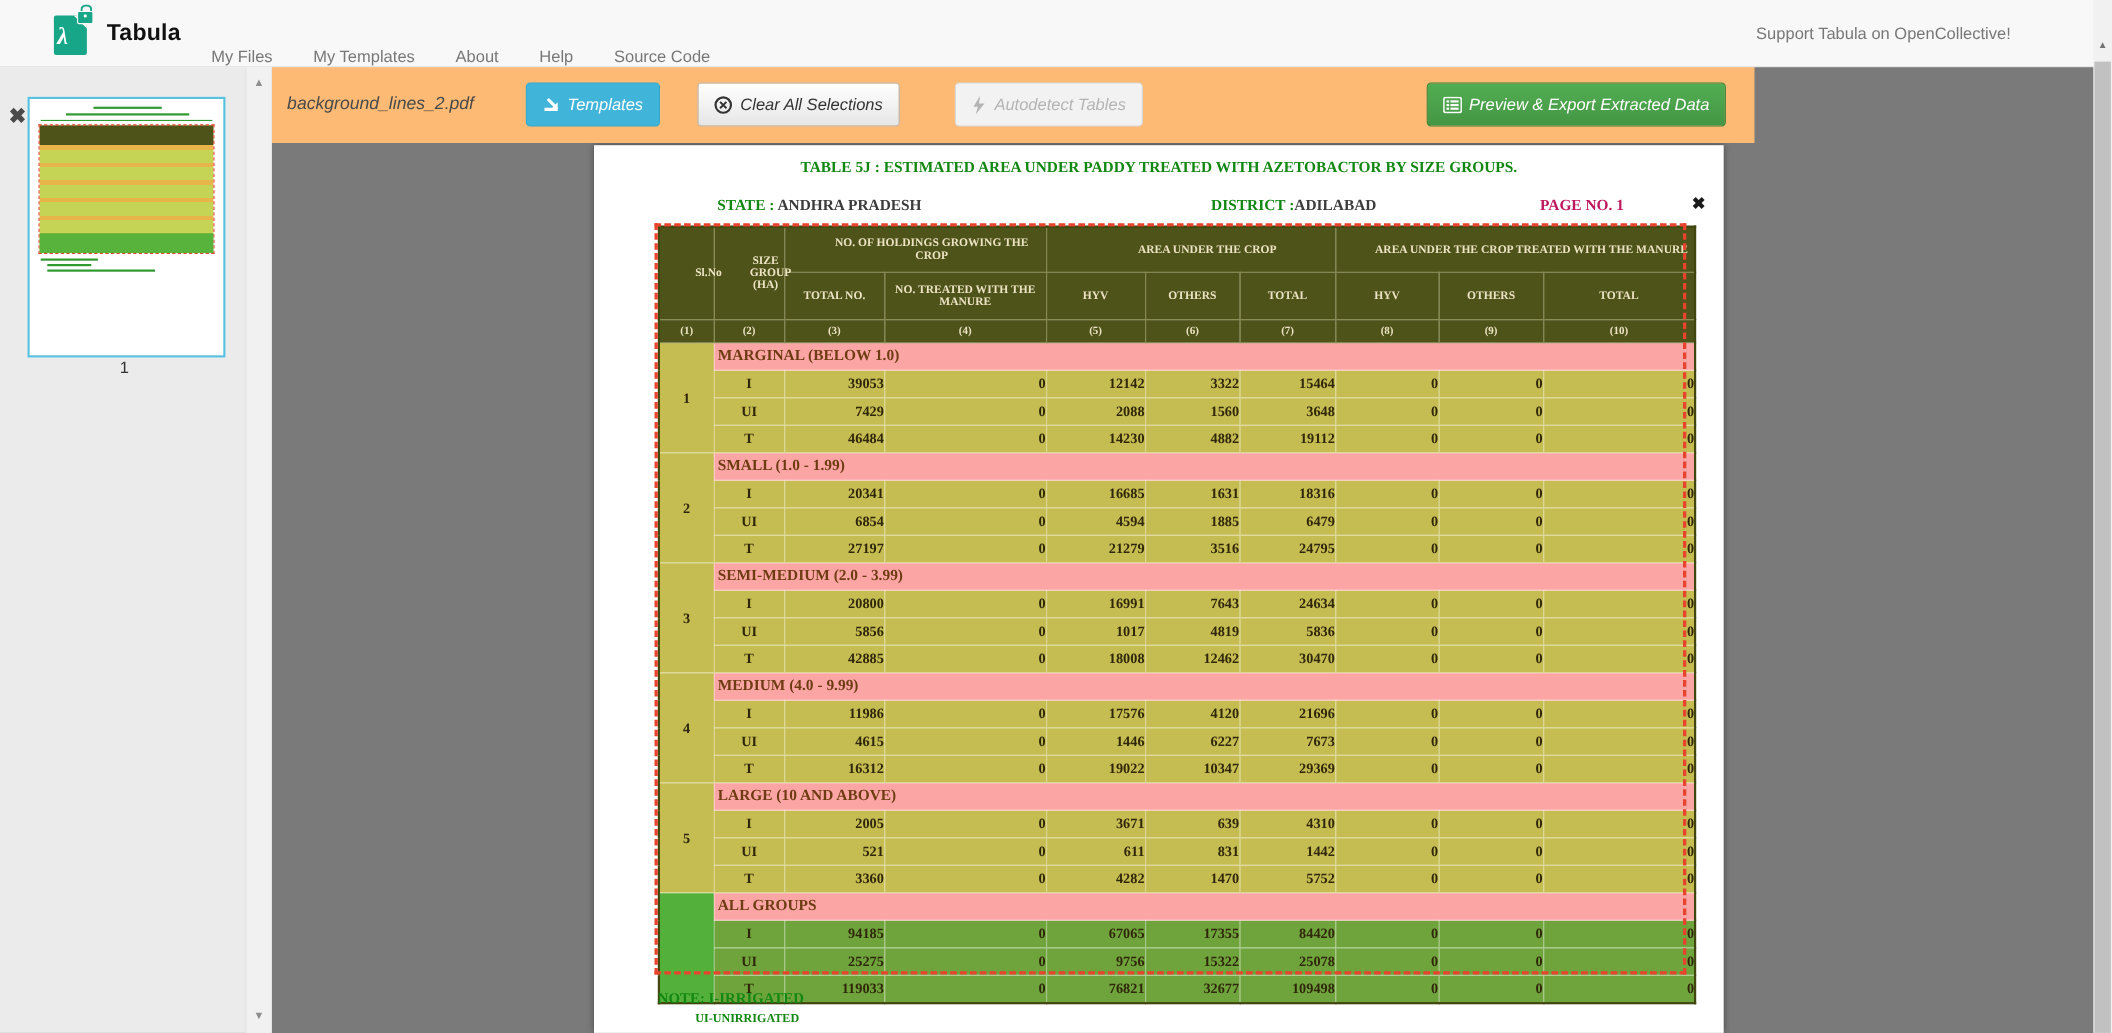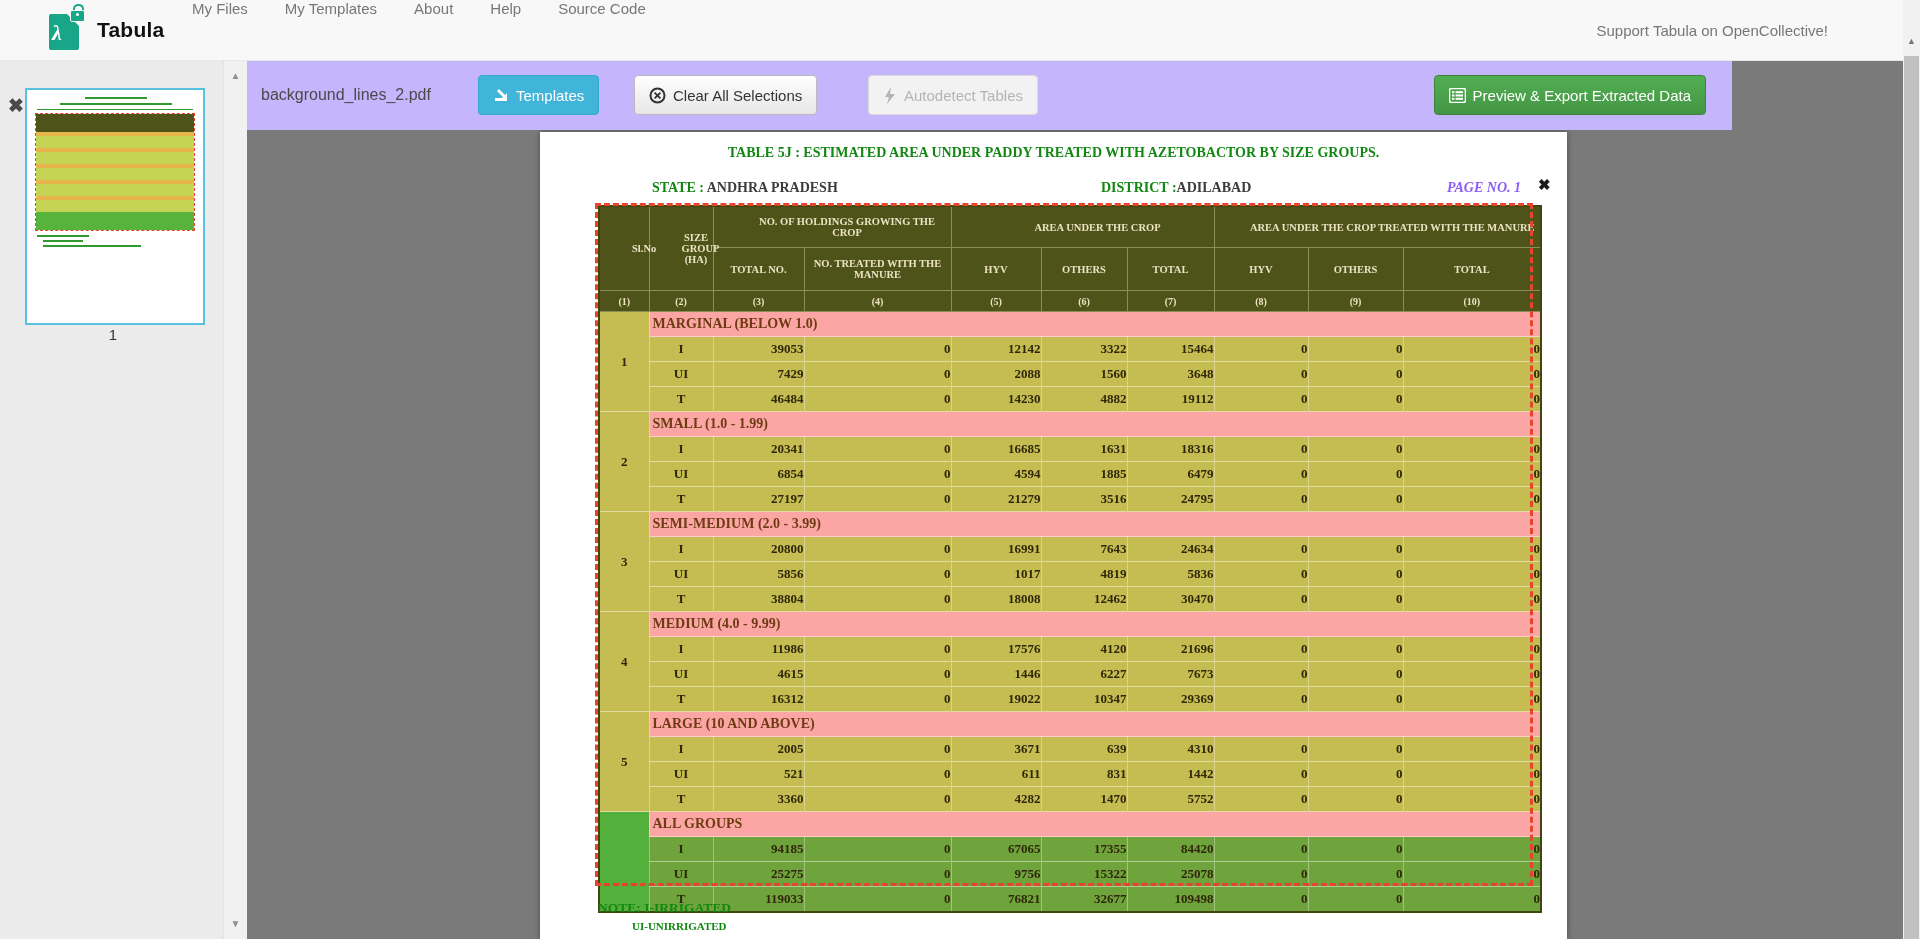--- a/index.html
+++ b/index.html
@@ -4,21 +4,21 @@
 <style>
   html,body{margin:0;padding:0;background:#555;}
   .screen{position:relative;width:1920px;height:939px;overflow:hidden;
           font-family:"Liberation Sans",sans-serif;background:#7a7a7a;}
 
   
   .navbar{position:absolute;left:0;top:0;width:1920px;height:60px;background:#f8f8f8;
           border-bottom:1px solid #e7e7e7;display:flex;align-items:center;z-index:3;}
   .brand{position:absolute;left:49px;top:10px;display:flex;align-items:center;}
   .brand-name{font-size:21px;font-weight:bold;color:#111;margin-left:12px;letter-spacing:.2px;}
-  .navlinks{position:absolute;left:192px;top:0;height:60px;display:flex;align-items:flex-start;gap:37px;}
+  .navlinks{position:absolute;left:192px;top:0;height:60px;display:flex;align-items:flex-end;gap:37px;}
   .navlink{font-size:15px;color:#777;cursor:pointer;white-space:nowrap;}
   .support{position:absolute;right:92px;top:0;height:60px;display:flex;align-items:center;
            font-size:15px;color:#777;}
 
   
   .logo{position:relative;width:36px;height:40px;}
   .logo .doc{position:absolute;left:0;top:4px;width:30px;height:36px;background:#18a689;border-radius:2px;}
   .logo .fold{position:absolute;left:18px;top:4px;width:0;height:0;
               border-left:12px solid transparent;border-top:12px solid #f8f8f8;}
   .logo .curl{position:absolute;left:3px;top:12px;color:#fff;font-family:"Liberation Serif",serif;
@@ -41,21 +41,21 @@
               repeating-linear-gradient(#e8b54a 18px, #e8b54a 22px, #c6d455 22px, #c6d455 34px);}
   .mini-all{position:absolute;left:9px;top:122px;width:158px;height:18px;background:#57b33c;}
   .mini-note{position:absolute;height:2px;background:#2f9a2f;}
   .page-label{position:absolute;left:25px;top:266px;width:176px;text-align:center;
               font-size:15px;color:#333;}
   .side-scroll{position:absolute;right:0;top:0;width:23px;height:879px;background:#f1f1f1;
                border-left:1px solid #e2e2e2;}
   .side-scroll .arr{position:absolute;left:0;width:23px;text-align:center;color:#8f8f8f;font-size:10px;cursor:pointer;}
 
   
-  .toolbar{position:absolute;left:247px;top:60px;width:1485px;height:70px;background:#c4b5fd;z-index:1;}
+  .toolbar{position:absolute;left:247px;top:60px;width:1348px;height:70px;background:#fdba74;z-index:1;font-style:italic;}
   .filename{position:absolute;left:14px;top:0;height:70px;display:flex;align-items:center;
             font-size:16px;color:#4a4a4a;}
   .btn{position:absolute;top:15px;height:40px;border-radius:4px;display:flex;align-items:center;
        padding:0 14px;font-size:15px;cursor:pointer;box-sizing:border-box;white-space:nowrap;}
   .btn-templates{left:231px;background:#41b4d9;border:1px solid #35a9ce;color:#fff;}
   .btn-clear{left:387px;background:linear-gradient(#ffffff,#e6e6e6);border:1px solid #bbb;color:#333;}
   .btn-auto{left:621px;background:#f2f2f2;border:1px solid #d9d9d9;color:#b4b4b4;cursor:default;}
   .btn-export{right:26px;background:linear-gradient(#52ae52,#449644);border:1px solid #398439;color:#fff;}
   .btn .bicon{margin-right:7px;display:inline-flex;}
 
@@ -64,21 +64,21 @@
   .pdf-page{position:absolute;left:293px;top:2px;width:1027px;height:807px;background:#ffffff;
             box-shadow:0 0 6px rgba(0,0,0,.4);
             font-family:"Liberation Serif",serif;font-weight:bold;cursor:crosshair;}
   .doc-title{position:absolute;left:0;top:13px;width:100%;text-align:center;
              font-size:14px;color:#128712;}
   .state-line{position:absolute;left:0;top:48px;width:100%;height:18px;font-size:14px;margin-left:19px;}
   .state-line .green{color:#128712;}
   .state-line .dark{color:#3b3b3b;}
   .seg-state{position:absolute;left:93px;}
   .seg-district{position:absolute;left:542px;}
-  .seg-pageno{position:absolute;left:888px;color:#8b5cf6;font-style:italic;}
+  .seg-pageno{position:absolute;left:841px;color:#be185d;}
   .sel-close{position:absolute;left:998px;top:44px;font-size:15px;color:#1a1a1a;
              font-family:"Liberation Sans",sans-serif;font-weight:bold;cursor:pointer;}
 
   
   table.pdft{position:absolute;left:58px;top:73px;width:942px;border-collapse:collapse;
              table-layout:fixed;border:2px solid #41460f;}
   table.pdft th{background:#4e531a;color:#ece3c3;border:1px solid #8a8d57;
                 font-size:10.5px;font-weight:bold;padding:1px 2px;text-align:center;}
   tr.hrow1 th{height:38px;padding-left:32px;}
   tr.hrow2 th{height:40px;}
@@ -357,21 +357,21 @@
               <td class="num">0</td>
               <td class="num">1017</td>
               <td class="num">4819</td>
               <td class="num">5836</td>
               <td class="num">0</td>
               <td class="num">0</td>
               <td class="num">0</td>
             </tr>
             <tr>
               <td class="roman">T</td>
-              <td class="num">38804</td>
+              <td class="num">42885</td>
               <td class="num">0</td>
               <td class="num">18008</td>
               <td class="num">12462</td>
               <td class="num">30470</td>
               <td class="num">0</td>
               <td class="num">0</td>
               <td class="num">0</td>
             </tr>
             <tr class="band">
               <td rowspan="4" class="slno">4</td>

